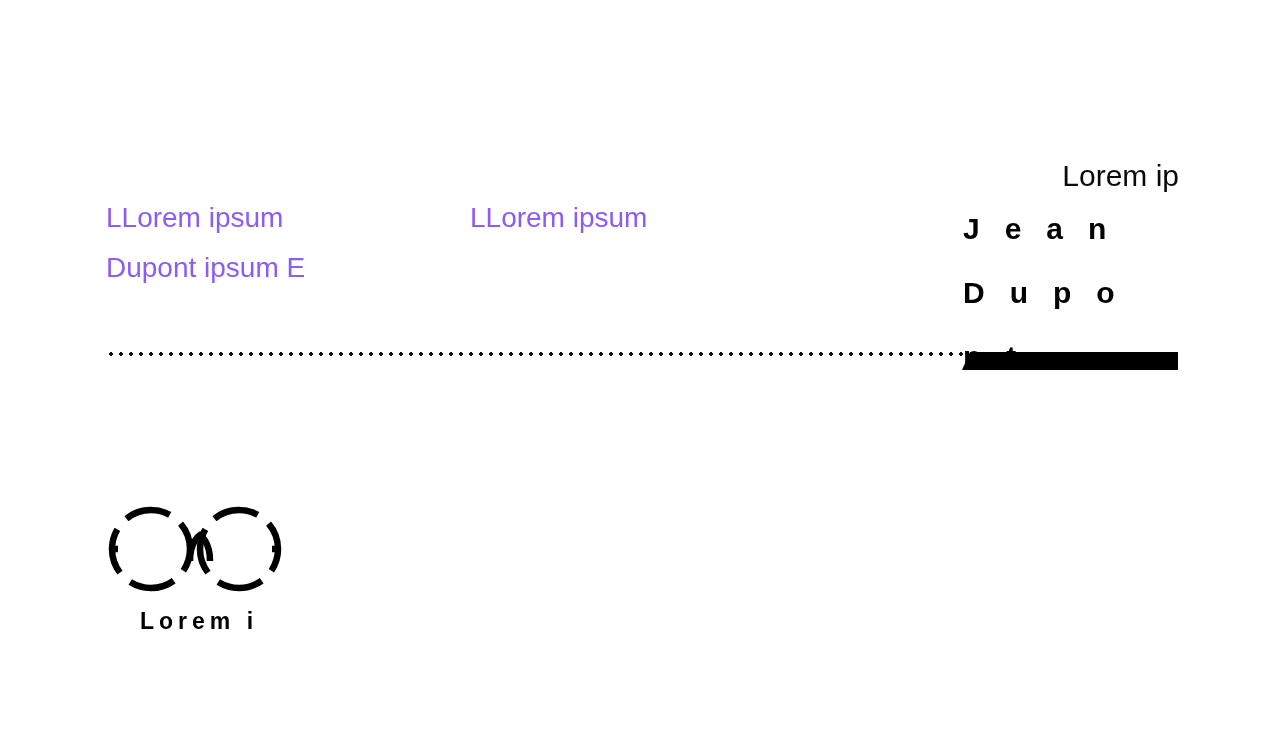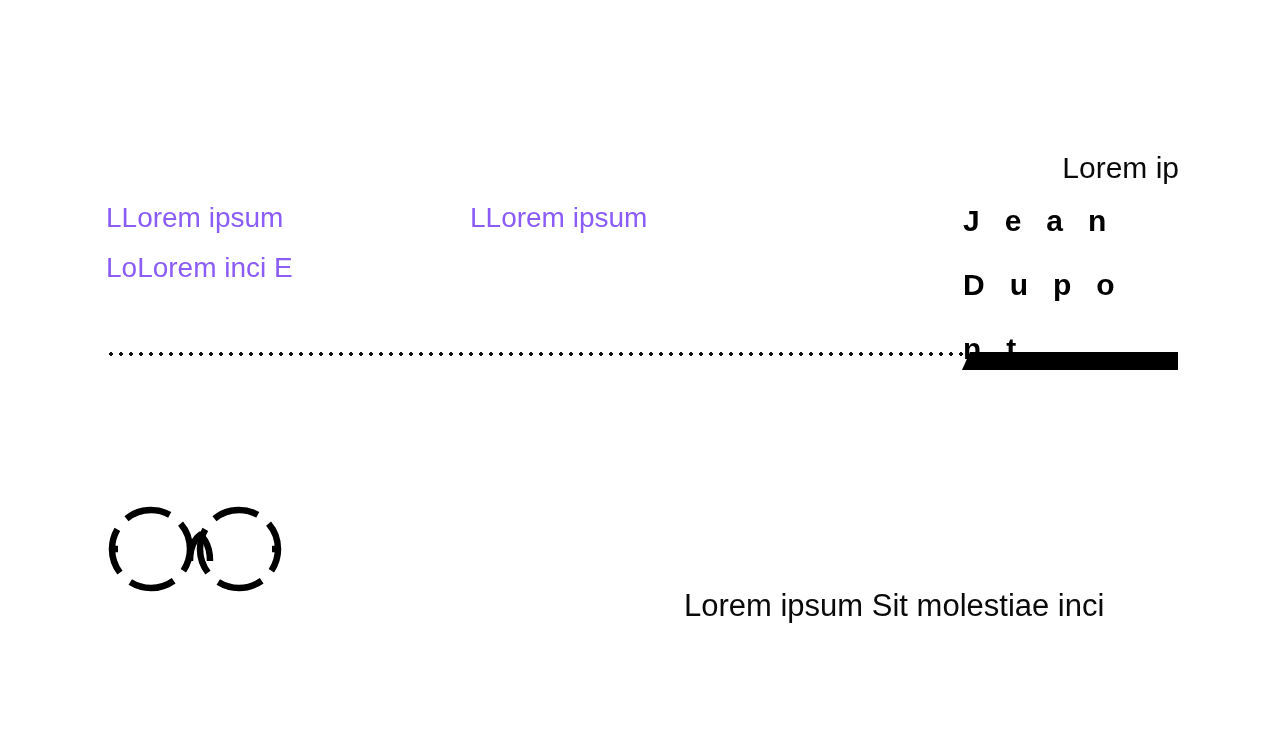--- a/index.html
+++ b/index.html
@@ -36,21 +36,21 @@
     display: block;
   }
 
   #contact-col-1 { left: 106px; top: 193px; }
   #contact-col-2 { left: 470px; top: 193px; }
 
   
   .name-block {
     position: absolute;
     left: 963px;
-    top: 148px;
+    top: 156px;
     width: 216px;
   }
   .name-eyebrow {
     display: block;
     font-size: 30px;
     line-height: 40px;
     font-weight: 400;
     text-align: right;
     color: #0a0a0a;
     white-space: nowrap;
@@ -125,21 +125,21 @@
     white-space: nowrap;
   }
 </style>
 </head>
 <body>
 
 <div class="canvas">
 
   <div class="contact-col" id="contact-col-1">
     <span class="line">LLorem ipsum</span>
-    <span class="line">LoLorem inci E</span>
+    <span class="line">Dupont ipsum E</span>
   </div>
 
   <div class="contact-col" id="contact-col-2">
     <span class="line">LLorem ipsum</span>
   </div>
 
   <div class="name-block">
     <span class="name-eyebrow">Lorem ip</span>
     <span class="name-main">Jean Dupont</span>
   </div>
@@ -157,17 +157,17 @@
           <circle cx="133" cy="44" r="39" stroke-dasharray="46 14" stroke-dashoffset="23"></circle>
 
           <path d="M84 56 C84 36, 94 30, 94 30 C94 30, 104 36, 104 56"></path>
 
           <path d="M6 44 L12 44"></path>
 
           <path d="M166 44 L172 44"></path>
         </g>
       </svg>
     </span>
+    <span class="logo-caption">Lorem i</span>
   </div>
 
-  <div class="footer-tagline">Lorem ipsum Sit molestiae inci</div>
 
 </div>
 
 </body></html>

